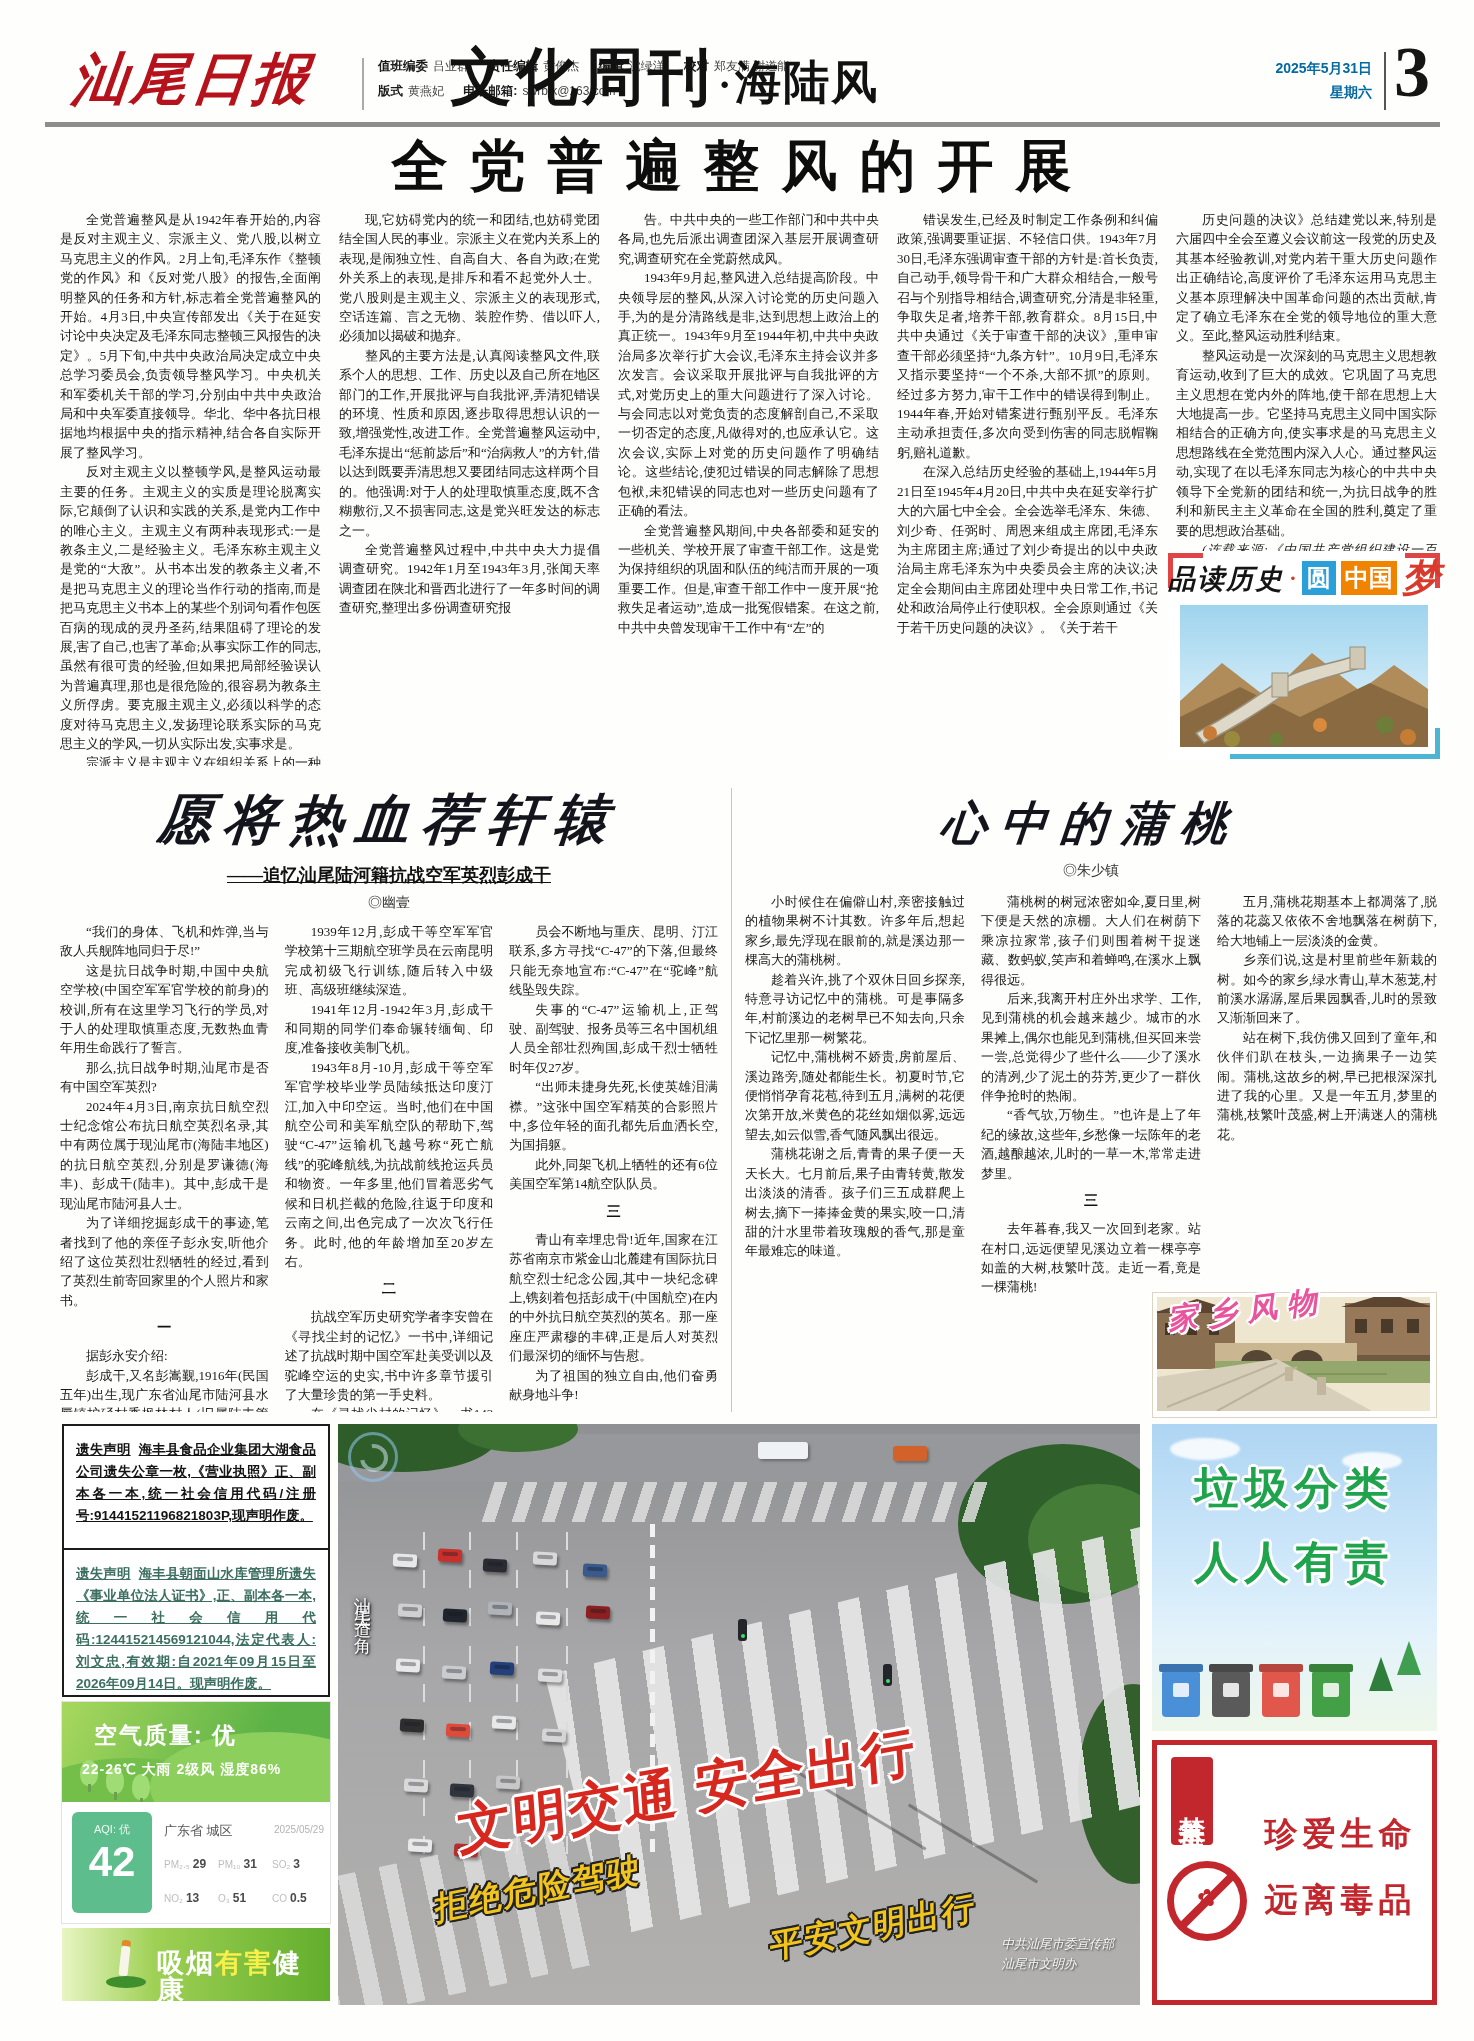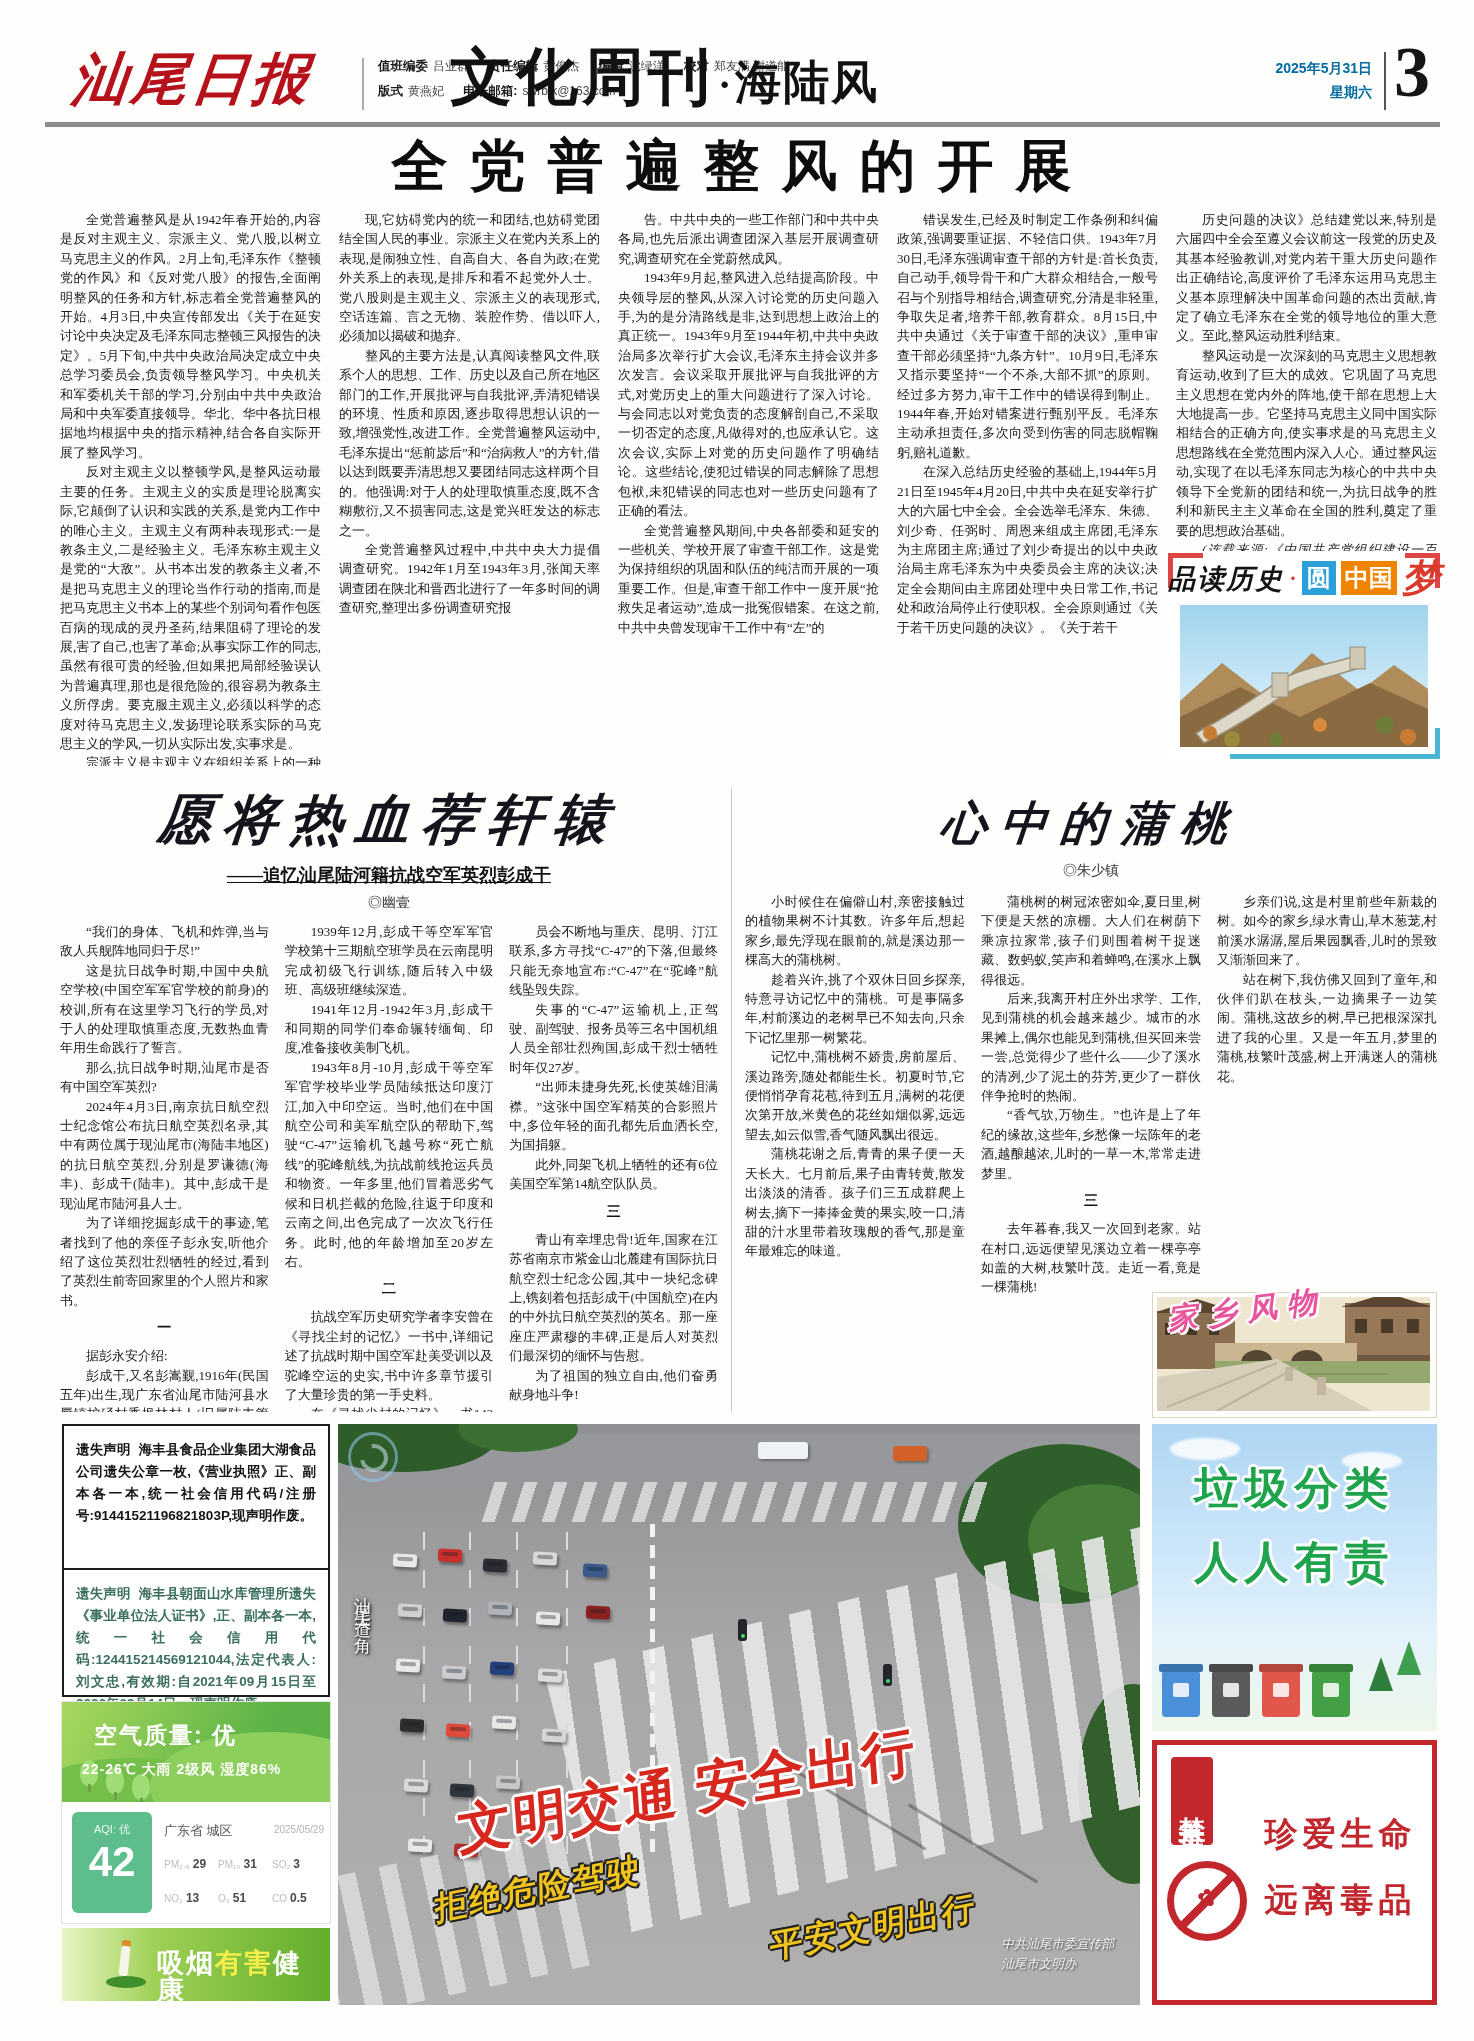--- a/index.html
+++ b/index.html
@@ -59,21 +59,21 @@
   .ra-body{position:absolute;left:745px;top:892px;width:692px;height:520px;}
   
   .hometown{position:absolute;left:1152px;top:1292px;width:285px;height:126px;background:#fff;
             border:1px solid #ded4c0;box-shadow:0 0 0 3px #fff;padding:4px;box-sizing:border-box;}
   .hometown svg{display:block;}
   .ht-label{position:absolute;left:14px;top:2px;font:italic 900 30px/1 "DejaVu Serif",serif;color:#e8559c;
             letter-spacing:10px;transform:rotate(-7deg);
             text-shadow:-2px 0 #fff,2px 0 #fff,0 -2px #fff,0 2px #fff,2px 2px #fff,-2px -2px #fff;}
   
   .notices{position:absolute;left:62px;top:1424px;width:268px;height:273px;border:2px solid #1c1c1c;box-sizing:border-box;background:#fff;}
-  .notice{padding:13px 12px 25px;font:700 13.5px/22px "Liberation Sans","DejaVu Sans",sans-serif;text-align:justify;}
+  .notice{padding:13px 12px 5px;font:700 13.5px/22px "Liberation Sans","DejaVu Sans",sans-serif;text-align:justify;text-decoration:underline;}
   .notice.n1{color:#141414;height:104px;}
   .notice.n2{color:#3c6f60;border-top:2px solid #1c1c1c;}
   .nlab{margin-right:8px;}
   
   .weather{position:absolute;left:62px;top:1702px;width:268px;height:221px;background:#fff;box-shadow:0 0 0 1px #e3e3e3;}
   .w-head{position:relative;height:100px;overflow:hidden;background:linear-gradient(115deg,#a8d85e,#5cb246 70%);}
   .w-hill1{position:absolute;left:-40px;bottom:-46px;width:220px;height:90px;border-radius:50%;background:#74bf4a;}
   .w-hill2{position:absolute;right:-60px;bottom:-40px;width:240px;height:110px;border-radius:50%;background:#8ccf5d;}
   .w-tree{position:absolute;bottom:16px;width:18px;height:26px;background:#9fdd74;border-radius:50% 50% 45% 45%;}
   .w-tree::after{content:"";position:absolute;left:8px;bottom:-6px;width:3px;height:8px;background:#6da04e;}
@@ -294,20 +294,21 @@
         <p>蒲桃花谢之后,青青的果子便一天天长大。七月前后,果子由青转黄,散发出淡淡的清香。孩子们三五成群爬上树去,摘下一捧捧金黄的果实,咬一口,清甜的汁水里带着玫瑰般的香气,那是童年最难忘的味道。</p>
       </div>
     <div class="col">
         <p>蒲桃树的树冠浓密如伞,夏日里,树下便是天然的凉棚。大人们在树荫下乘凉拉家常,孩子们则围着树干捉迷藏、数蚂蚁,笑声和着蝉鸣,在溪水上飘得很远。</p>
         <p>后来,我离开村庄外出求学、工作,见到蒲桃的机会越来越少。城市的水果摊上,偶尔也能见到蒲桃,但买回来尝一尝,总觉得少了些什么——少了溪水的清冽,少了泥土的芬芳,更少了一群伙伴争抢时的热闹。</p>
         <p>“香气欤,万物生。”也许是上了年纪的缘故,这些年,乡愁像一坛陈年的老酒,越酿越浓,儿时的一草一木,常常走进梦里。</p>
         <div class="sec-mark">三</div>
         <p>去年暮春,我又一次回到老家。站在村口,远远便望见溪边立着一棵亭亭如盖的大树,枝繁叶茂。走近一看,竟是一棵蒲桃!</p>
       </div>
     <div class="col">
+        <p>五月,蒲桃花期基本上都凋落了,脱落的花蕊又依依不舍地飘落在树荫下,给大地铺上一层淡淡的金黄。</p>
         <p>乡亲们说,这是村里前些年新栽的树。如今的家乡,绿水青山,草木葱茏,村前溪水潺潺,屋后果园飘香,儿时的景致又渐渐回来了。</p>
         <p>站在树下,我仿佛又回到了童年,和伙伴们趴在枝头,一边摘果子一边笑闹。蒲桃,这故乡的树,早已把根深深扎进了我的心里。又是一年五月,梦里的蒲桃,枝繁叶茂盛,树上开满迷人的蒲桃花。</p>
       </div>
   </div>
 
   <div class="hometown">
     <svg width="273" height="114" viewBox="0 0 273 114">
       <rect width="273" height="114" fill="#efe6d0"></rect>
       <rect x="0" y="14" width="78" height="58" fill="#8a6e50"></rect>
       <polygon points="-4,16 40,2 84,16" fill="#5c4632"></polygon>

